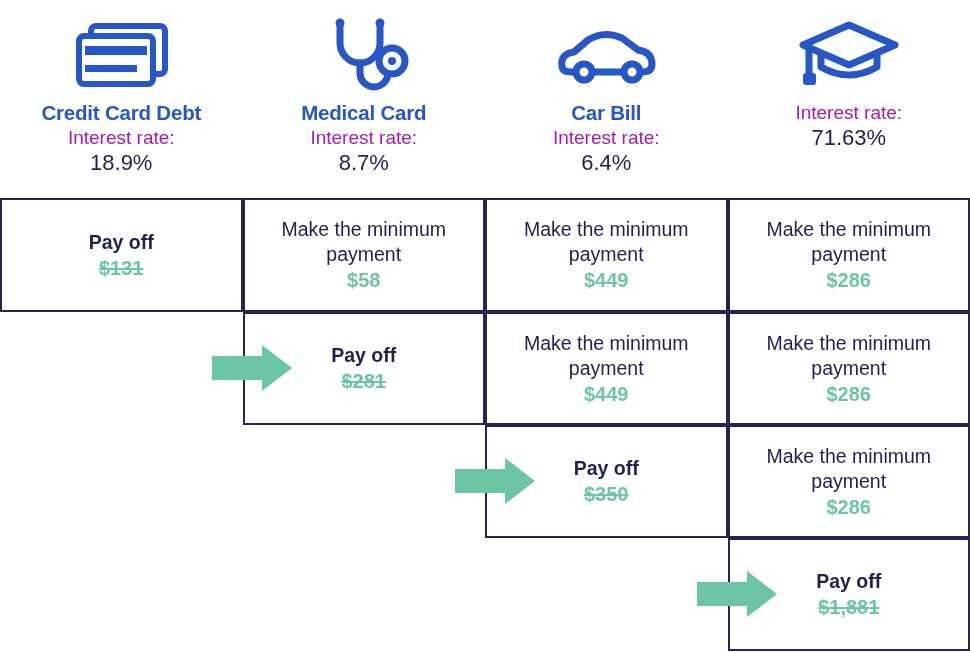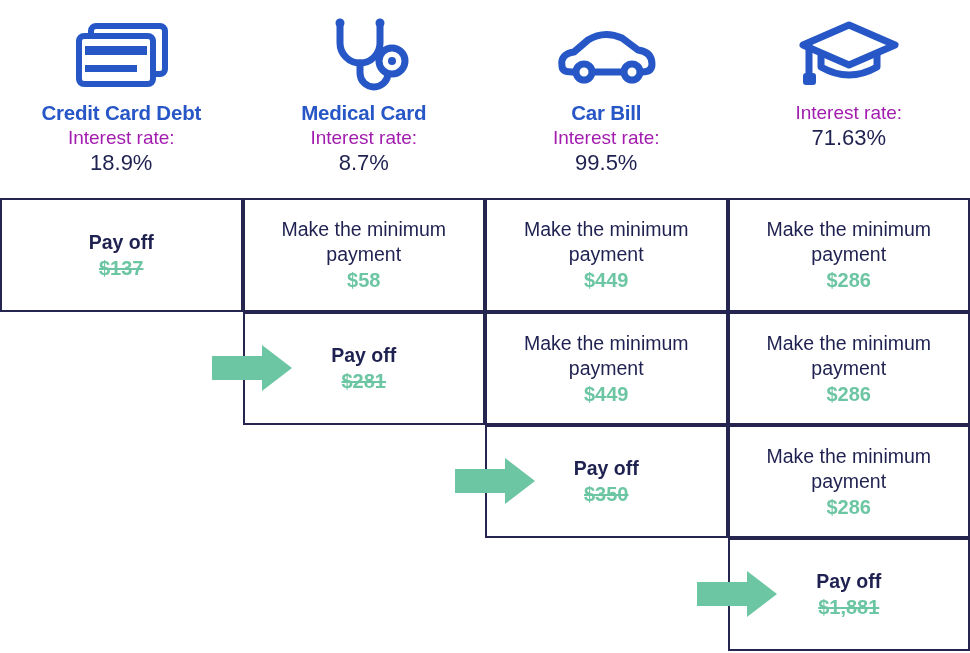--- a/index.html
+++ b/index.html
@@ -162,42 +162,42 @@
     <div class="header-col">
       <div class="header-icon">
         <svg class="ico" width="116" height="68" viewBox="0 0 116 68" fill="none">
           <path d="M14 44 q-2 -12 12 -14 l14 -12 q16 -10 34 -2 l16 12 q14 2 14 14 q0 8 -10 8 H24 q-10 0 -10 -6 z" stroke="#2757C6" stroke-width="7" fill="#ffffff" stroke-linejoin="round"></path>
           <circle cx="36" cy="50" r="8" stroke="#2757C6" stroke-width="7" fill="#ffffff"></circle>
           <circle cx="84" cy="50" r="8" stroke="#2757C6" stroke-width="7" fill="#ffffff"></circle>
         </svg>
       </div>
       <div class="debt-title">Car Bill</div>
       <div class="rate-label">Interest rate:</div>
-      <div class="rate-value">99.5%</div>
+      <div class="rate-value">6.4%</div>
     </div>
 
     <div class="header-col">
       <div class="header-icon">
         <svg class="ico" width="116" height="74" viewBox="0 0 116 74" fill="none">
           <path d="M58 6 L104 26 L58 46 L12 26 Z" stroke="#2757C6" stroke-width="7" fill="#ffffff" stroke-linejoin="round"></path>
           <path d="M30 34 v14 q28 16 56 0 V34" stroke="#2757C6" stroke-width="7" fill="none" stroke-linejoin="round"></path>
           <path d="M18 26 v28" stroke="#2757C6" stroke-width="7" stroke-linecap="round"></path>
           <rect x="12" y="54" width="13" height="12" rx="3" fill="#2757C6"></rect>
         </svg>
       </div>
       <div class="rate-label">Interest rate:</div>
       <div class="rate-value">71.63%</div>
     </div>
   </div>
 
   <div class="grid">
 
     <div class="cell bordered" style="left:0px;   top:0px;   width:242.5px; height:114px;">
       <div class="cell-action payoff">Pay off</div>
-      <div class="cell-amount struck">$137</div>
+      <div class="cell-amount struck">$131</div>
     </div>
     <div class="cell bordered" style="left:242.5px; top:0px; width:242.5px; height:114px;">
       <div class="cell-action">Make the minimum payment</div>
       <div class="cell-amount">$58</div>
     </div>
     <div class="cell bordered" style="left:485px;  top:0px;  width:242.5px; height:114px;">
       <div class="cell-action">Make the minimum payment</div>
       <div class="cell-amount">$449</div>
     </div>
     <div class="cell bordered" style="left:727.5px; top:0px; width:242.5px; height:114px;">

